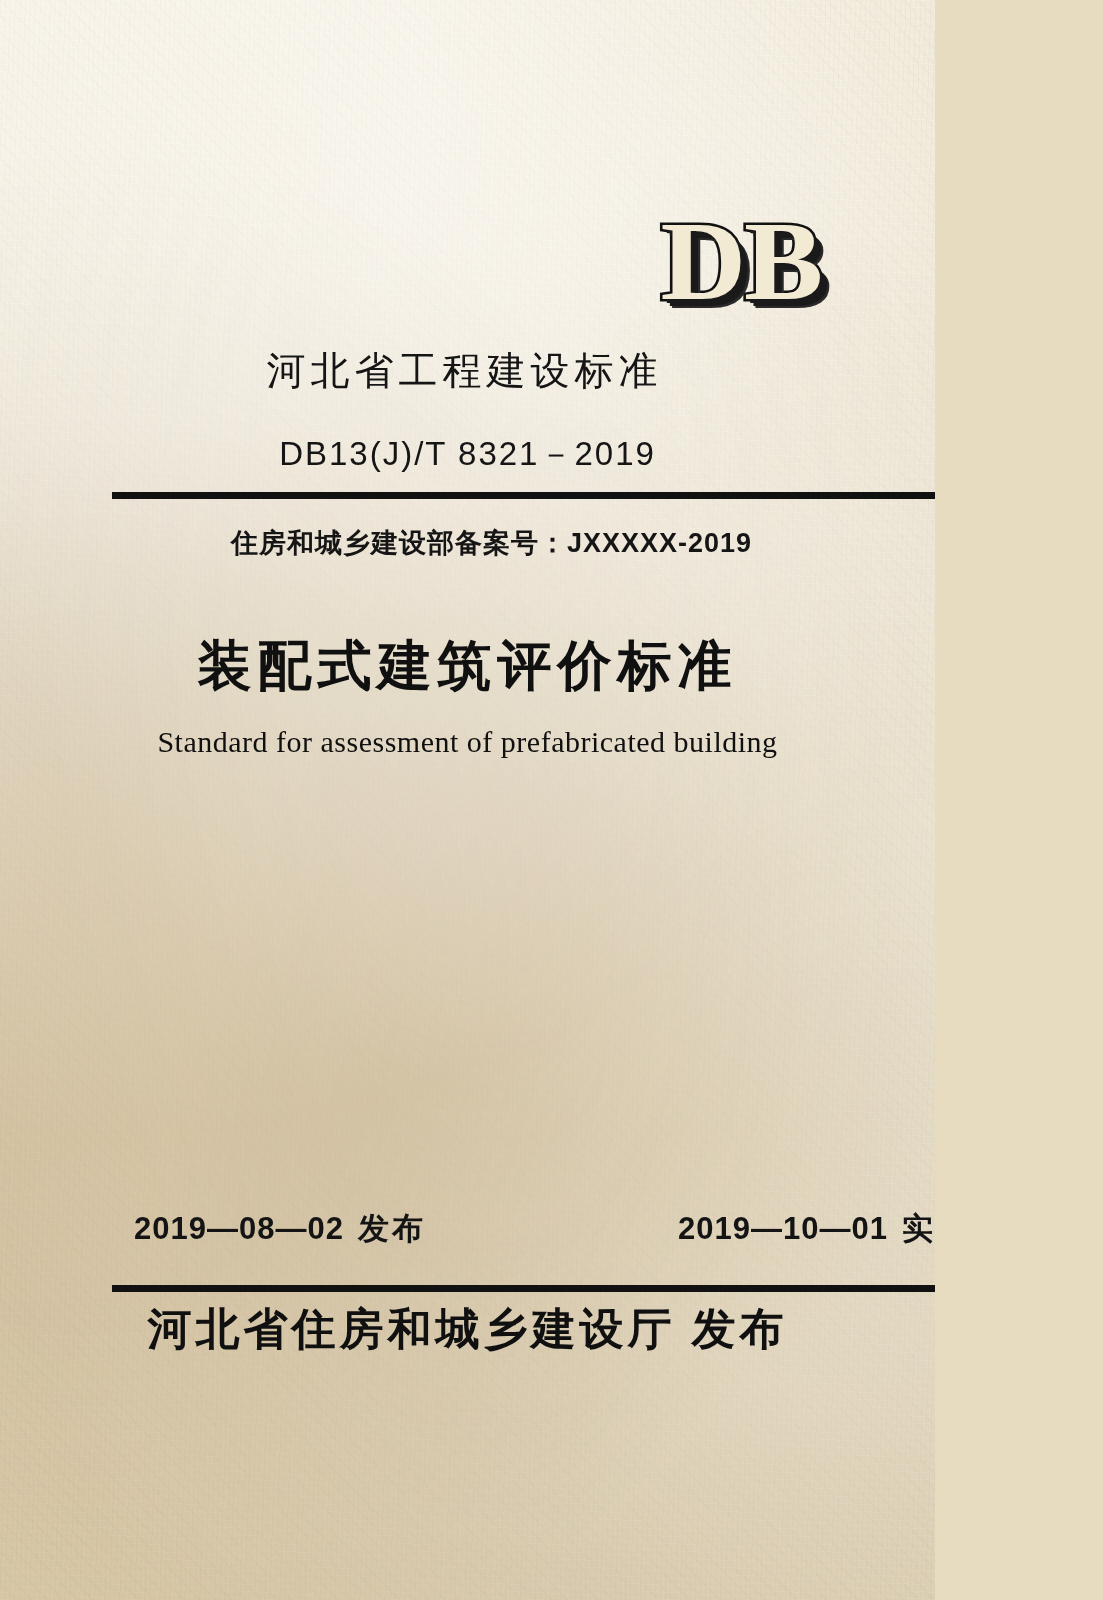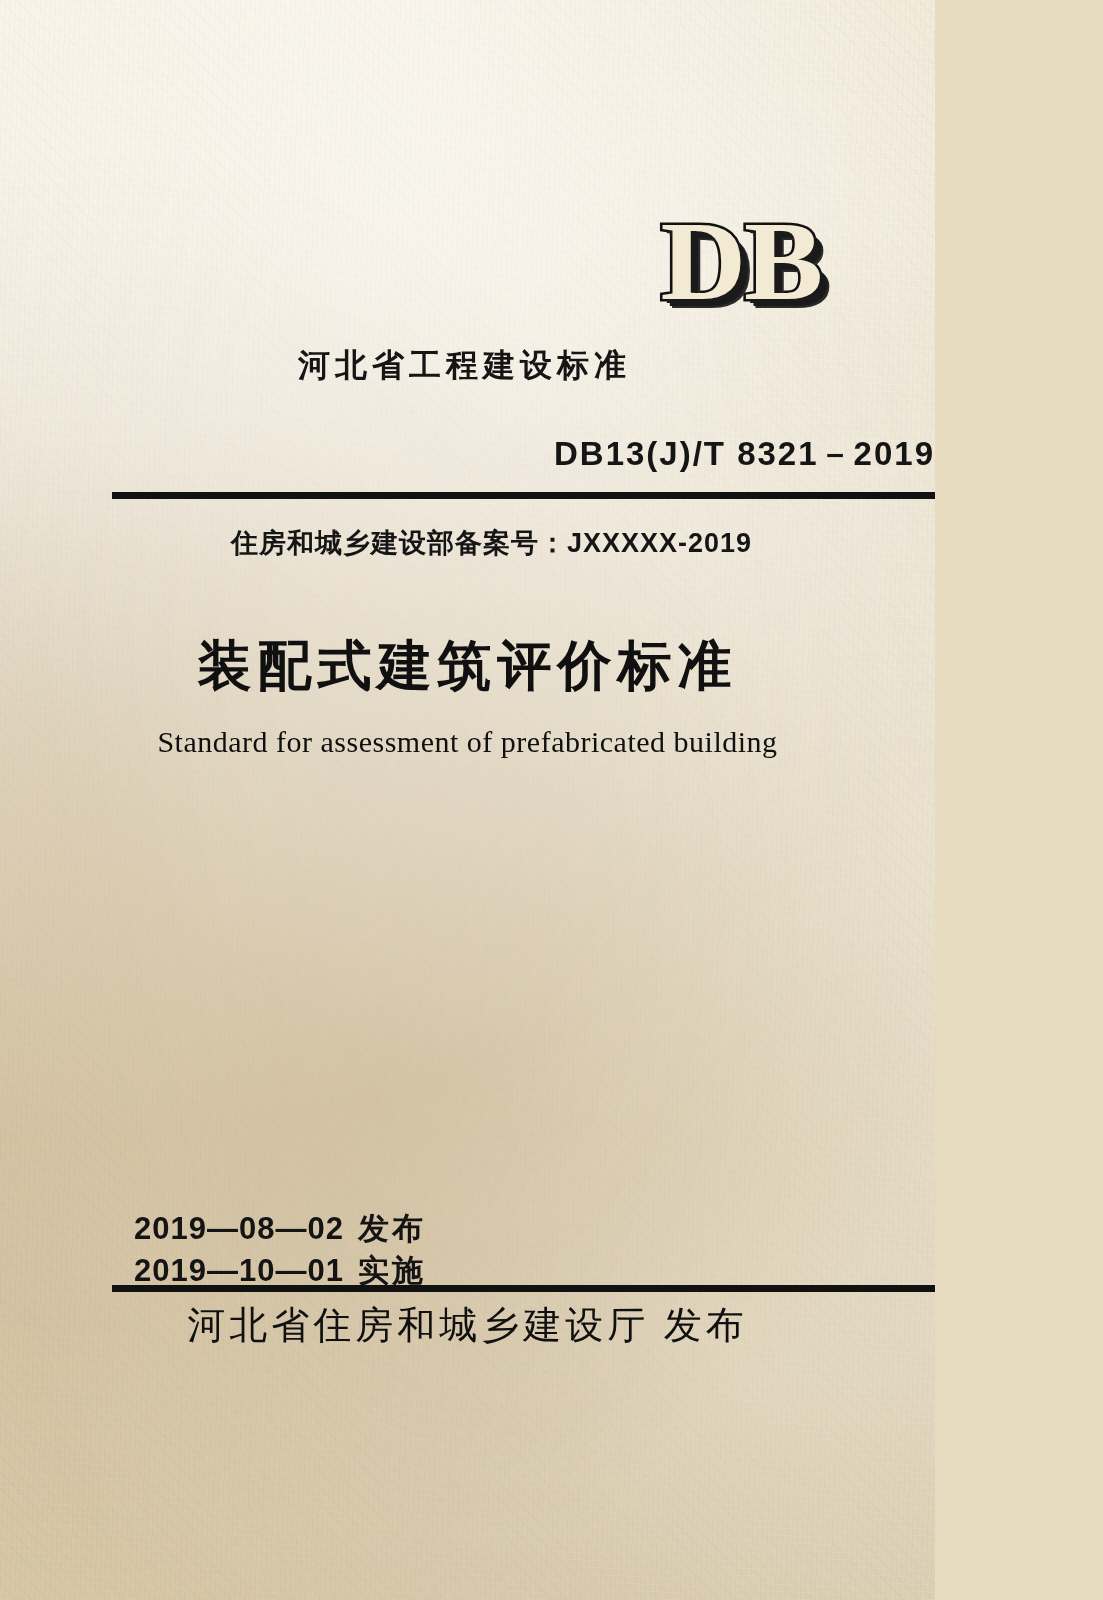--- a/index.html
+++ b/index.html
@@ -74,33 +74,33 @@
     transform: scaleX(1.06);
   }
 
   
   .std-org {
     position: absolute;
     top: 344px;
     left: 0;
     right: 6px;
     text-align: center;
-    font-size: 32px;
-    font-weight: bold;
+    font-size: 39px;
+    font-weight: normal;
     letter-spacing: 5px;
     color: #151515;
   }
   .std-code {
     position: absolute;
     top: 432px;
     left: 0;
     right: 0;
-    text-align: right;
+    text-align: center;
     font-size: 33px;
-    font-weight: bold;
+    font-weight: normal;
     letter-spacing: 2px;
     color: #151515;
   }
 
   .rule {
     position: absolute;
     left: 112px;
     width: 880px;
     height: 7px;
     background: #111;
@@ -150,43 +150,42 @@
   .dates {
     position: absolute;
     top: 1208px;
     left: 112px;
     width: 880px;
     display: flex;
     justify-content: space-between;
     align-items: baseline;
     padding: 0 22px;
     box-sizing: border-box;
-    flex-direction: column;
   }
   .date-item {
     font-size: 31px;
     font-weight: bold;
     letter-spacing: 1px;
     color: #141414;
     white-space: nowrap;
   }
   .date-item .label {
     margin-left: 14px;
     letter-spacing: 3px;
   }
 
   
   .publisher {
     position: absolute;
     top: 1300px;
     left: 0;
     right: 0;
     text-align: center;
-    font-size: 38px;
-    font-weight: normal;
+    font-size: 44px;
+    font-weight: bold;
     letter-spacing: 4px;
     color: #101010;
   }
 </style>
 </head>
 <body>
 
 <div class="page">
   <div class="content">
 

